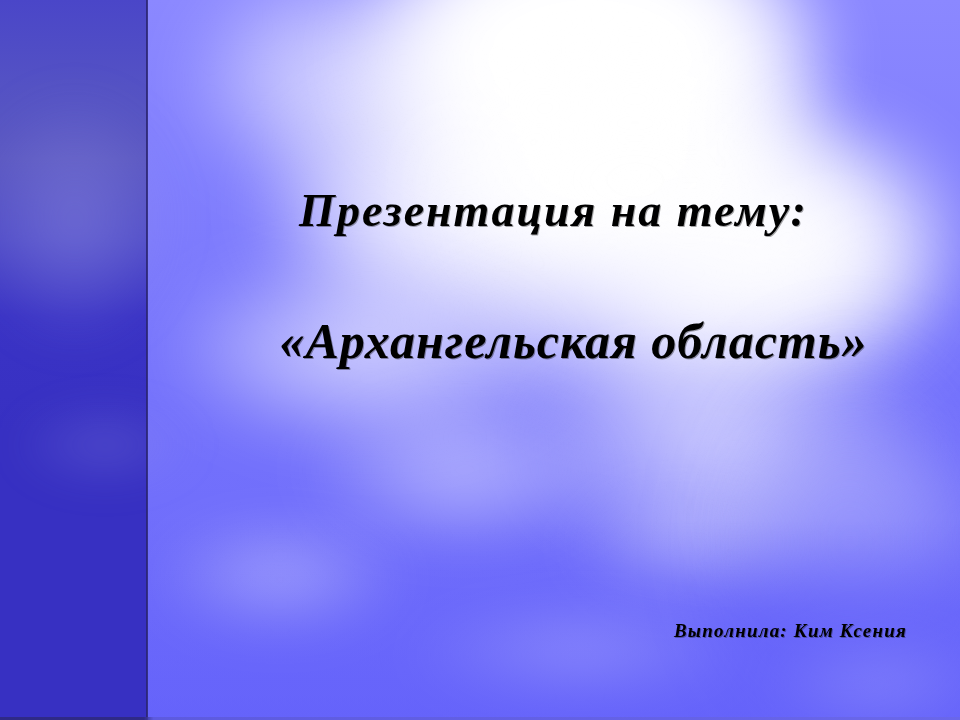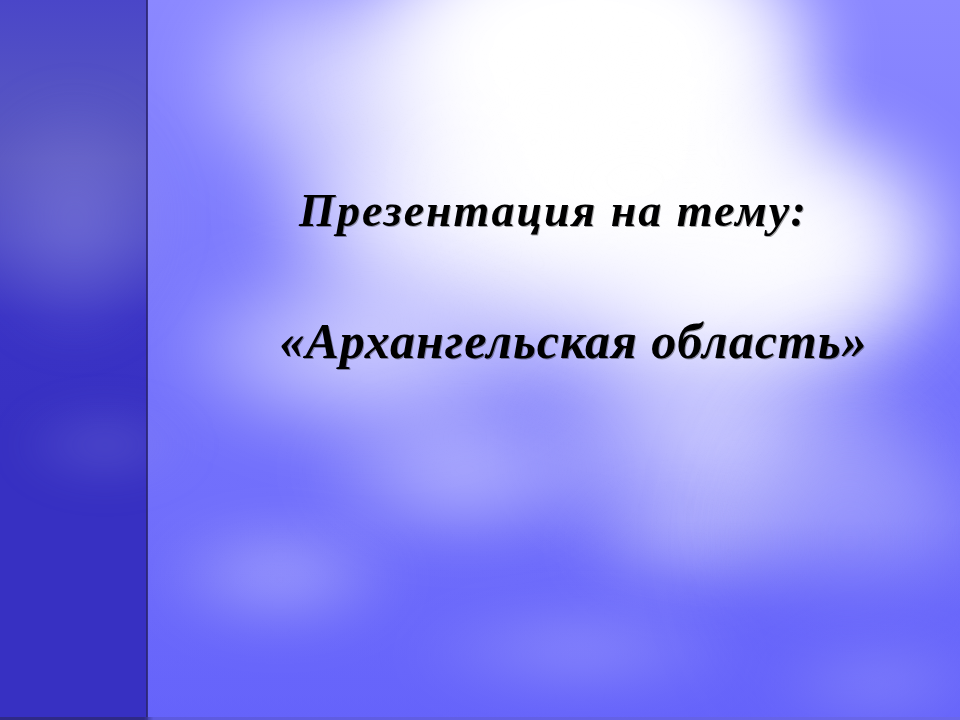--- a/index.html
+++ b/index.html
@@ -261,17 +261,18 @@
     <div class="left-band-glow"></div>
     <div class="left-band-wisp"></div>
   </div>
   <div class="band-divider"></div>
 
   <div class="content">
     <div class="title-line" id="title-line-1">Презентация на тему:</div>
 
     <div class="title-line" id="title-line-2">«Архангельская область»</div>
 
+    <div id="author-line">Выполнила: Ким Ксения</div>
   </div>
 
   <div class="bottom-rule"></div>
 
 </div>
 
 </body></html>

